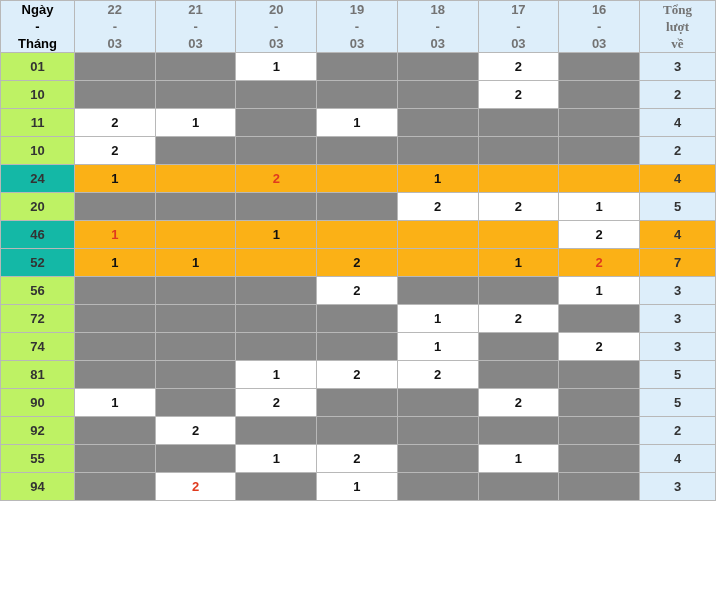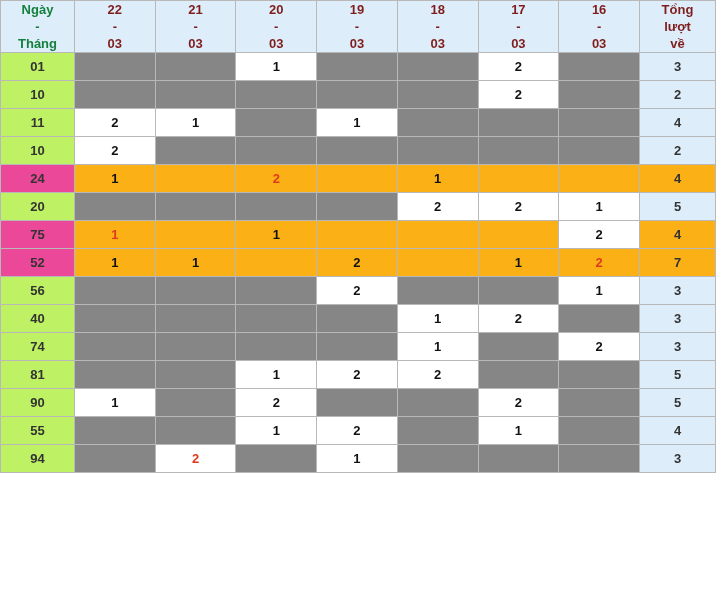--- a/index.html
+++ b/index.html
@@ -25,32 +25,33 @@
     vertical-align: middle;
     font-size: 13px;
     font-weight: bold;
     padding: 0;
     height: 28px;
     box-sizing: border-box;
   }
   
   thead th {
     background: #ddeefa;
-    color: #7f1d1d;
+    color: #737373;
     font-weight: normal;
     font-size: 13px;
     height: 78px;
     line-height: 17px;
   }
   thead th.first {
     width: 74px;
-    color: #15803d;
+    color: #000000;
   }
   thead th.last {
     width: 76px;
+    font-family: Liberation Serif, serif;
   }
   thead th .hl { display: block; }
   
   td.rowlabel {
     background: #bef264;
     color: #333333;
     font-weight: bold;
     font-size: 13px;
     width: 74px;
   }
@@ -67,21 +68,21 @@
   td.hl-val {
     background: #fbb116;
     color: #111111;
   }
   td.hl-val.red { color: #e03a1e; }
   td.total {
     background: #ddeefa;
     color: #333333;
   }
   td.total.hl { background: #fbb116; }
-  tr.hl td.rowlabel { background: #ec4899; }
+  tr.hl td.rowlabel { background: #14b8a6; }
 </style>
 </head>
 <body>
 
 <table id="grid">
   <thead>
     <tr>
       <th class="first">
         <span class="hl">Ngày</span>
         <span class="hl">-</span>
@@ -190,21 +191,21 @@
         <td class="blank"></td>
         <td class="blank"></td>
         <td class="blank"></td>
         <td class="blank"></td>
         <td class="val">2</td>
         <td class="val">2</td>
         <td class="val">1</td>
         <td class="total">5</td>
       </tr>
       <tr class="hl">
-        <td class="rowlabel">75</td>
+        <td class="rowlabel">46</td>
         <td class="hl-val red">1</td>
         <td class="hl-blank"></td>
         <td class="hl-val">1</td>
         <td class="hl-blank"></td>
         <td class="hl-blank"></td>
         <td class="hl-blank"></td>
         <td class="val">2</td>
         <td class="total hl">4</td>
       </tr>
       <tr class="hl">
@@ -223,21 +224,21 @@
         <td class="blank"></td>
         <td class="blank"></td>
         <td class="blank"></td>
         <td class="val">2</td>
         <td class="blank"></td>
         <td class="blank"></td>
         <td class="val">1</td>
         <td class="total">3</td>
       </tr>
       <tr>
-        <td class="rowlabel">40</td>
+        <td class="rowlabel">72</td>
         <td class="blank"></td>
         <td class="blank"></td>
         <td class="blank"></td>
         <td class="blank"></td>
         <td class="val">1</td>
         <td class="val">2</td>
         <td class="blank"></td>
         <td class="total">3</td>
       </tr>
       <tr>
@@ -265,20 +266,31 @@
       <tr>
         <td class="rowlabel">90</td>
         <td class="val">1</td>
         <td class="blank"></td>
         <td class="val">2</td>
         <td class="blank"></td>
         <td class="blank"></td>
         <td class="val">2</td>
         <td class="blank"></td>
         <td class="total">5</td>
+      </tr>
+      <tr>
+        <td class="rowlabel">92</td>
+        <td class="blank"></td>
+        <td class="val">2</td>
+        <td class="blank"></td>
+        <td class="blank"></td>
+        <td class="blank"></td>
+        <td class="blank"></td>
+        <td class="blank"></td>
+        <td class="total">2</td>
       </tr>
       <tr>
         <td class="rowlabel">55</td>
         <td class="blank"></td>
         <td class="blank"></td>
         <td class="val">1</td>
         <td class="val">2</td>
         <td class="blank"></td>
         <td class="val">1</td>
         <td class="blank"></td>

